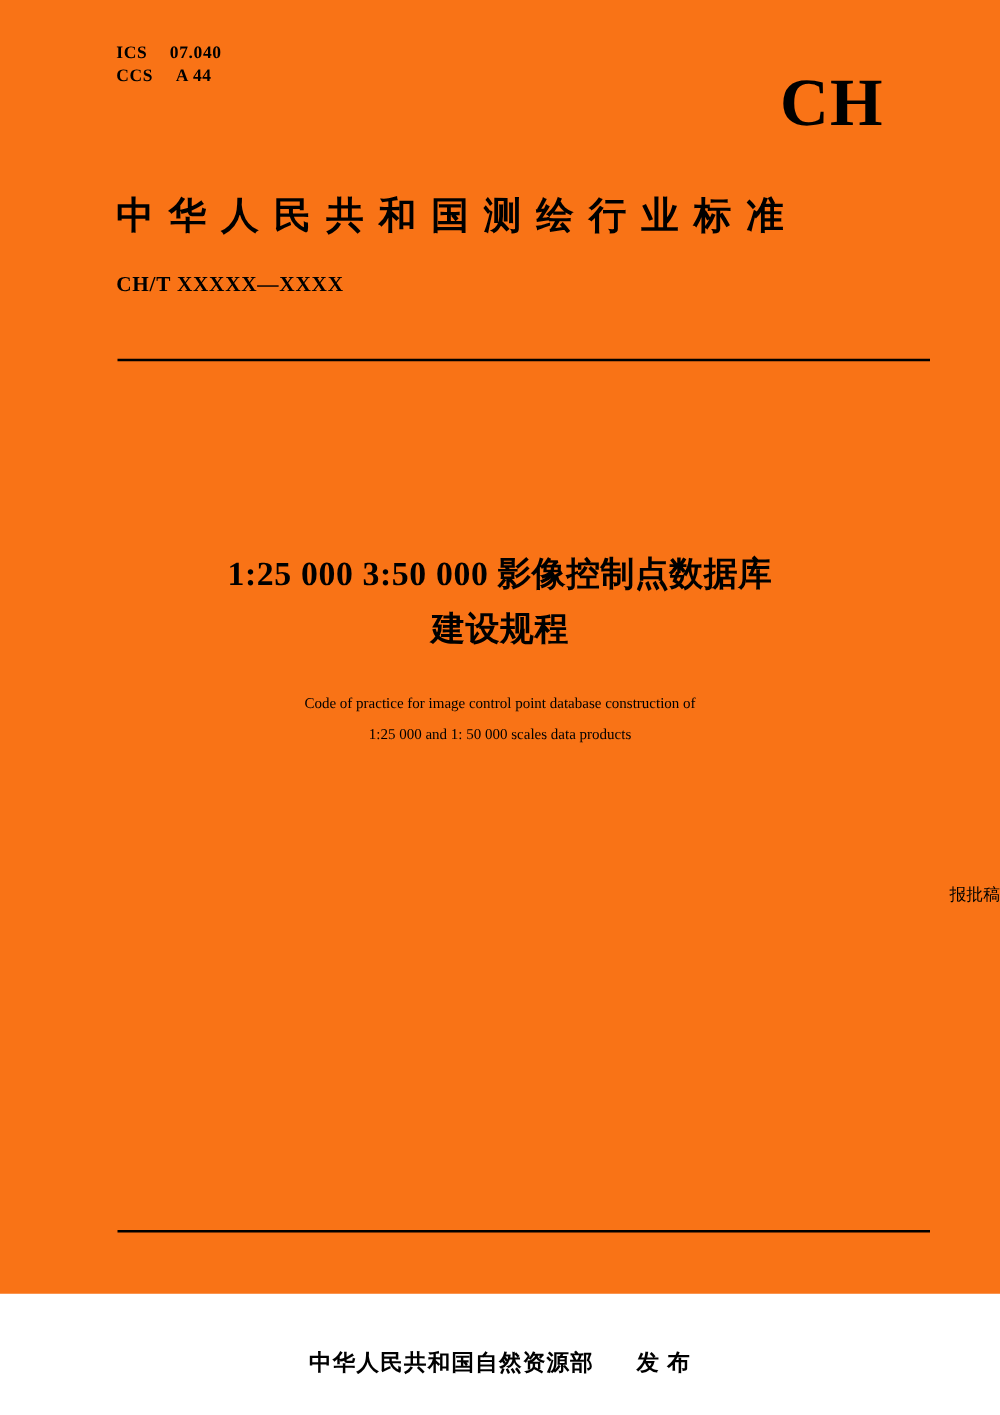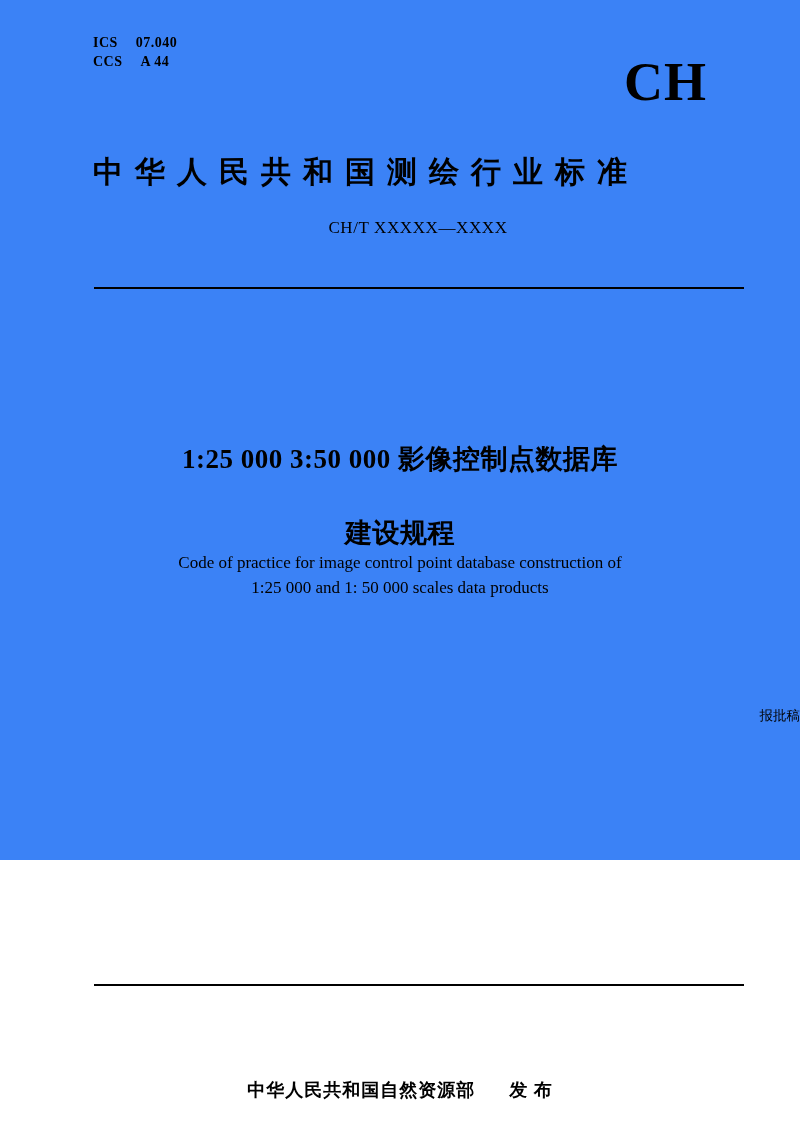--- a/index.html
+++ b/index.html
@@ -13,22 +13,22 @@
     position: relative;
     font-family: "Liberation Serif", serif;
     color: #000000;
     overflow: hidden;
   }
 
   .page {
     position: absolute;
     left: 0; top: 0;
     width: 800px;
-    height: 860px;
-    background: #3b82f6;
+    height: 1035px;
+    background: #f97316;
   }
 
   
   .hdr {
     position: absolute;
     left: 93px;
     top: 33px;
     width: 614px;
   }
   .icsline {
@@ -65,23 +65,23 @@
     letter-spacing: 12px;
     text-align: left;
     white-space: nowrap;
   }
 
   .std-code {
     position: absolute;
     left: 93px;
     top: 218px;
     width: 650px;
-    text-align: center;
-    font-family: "Liberation Serif", serif;
-    font-weight: normal;
+    text-align: left;
+    font-family: "Liberation Serif", serif;
+    font-weight: bold;
     font-size: 17px;
     letter-spacing: 0.6px;
   }
 
   .rule-top {
     position: absolute;
     left: 94px;
     top: 287px;
     width: 650px;
     height: 2px;
@@ -94,30 +94,30 @@
     left: 0;
     top: 437px;
     width: 800px;
     text-align: center;
     font-family: "Liberation Serif", serif;
     font-weight: bold;
     font-size: 27px;
     line-height: 44px;
     letter-spacing: 0.5px;
   }
-  .title-cn .line2 { display: block; margin-top: 30px; }
+  .title-cn .line2 { display: block; }
 
   .title-en {
     position: absolute;
     left: 0;
     top: 550px;
     width: 800px;
     text-align: center;
     font-family: "Liberation Serif", serif;
-    font-size: 17px;
+    font-size: 12px;
     line-height: 25px;
   }
 
   .draft-note {
     position: absolute;
     left: 0;
     top: 707px;
     width: 800px;
     text-align: right;
     font-family: "Liberation Serif", serif;

